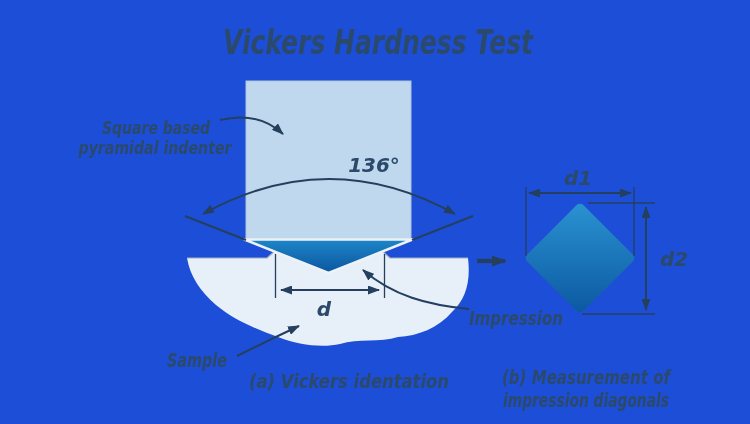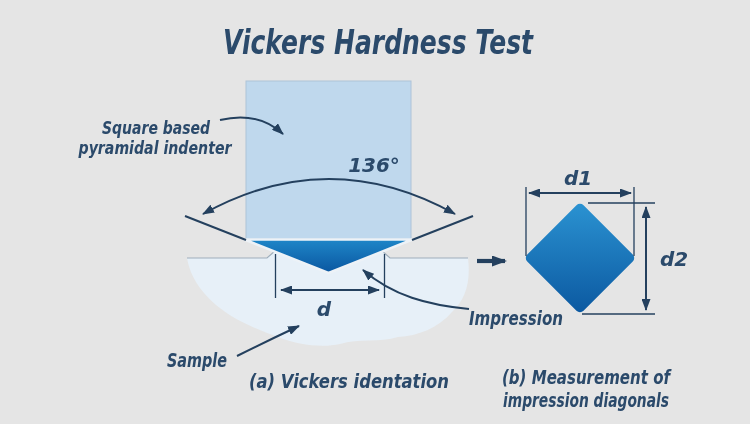--- a/index.html
+++ b/index.html
@@ -1,19 +1,19 @@
 <!DOCTYPE html>
 <html><head>
 <meta charset="utf-8">
 <style>
   html,body{margin:0;padding:0;background:#ffffff;}
   #stage{
     position:relative;
     width:750px;height:424px;
-    background:#e5e5e5;
+    background:#1d4ed8;
     overflow:hidden;
     font-family:"DejaVu Sans","Liberation Sans",sans-serif;
   }
   svg{display:block;}
   .hand{
     font-family:"DejaVu Sans","Liberation Sans",sans-serif;
     font-style:italic;
     fill:#2B4A6B;
   }
   .t-title{font-size:33px;font-weight:700;}

